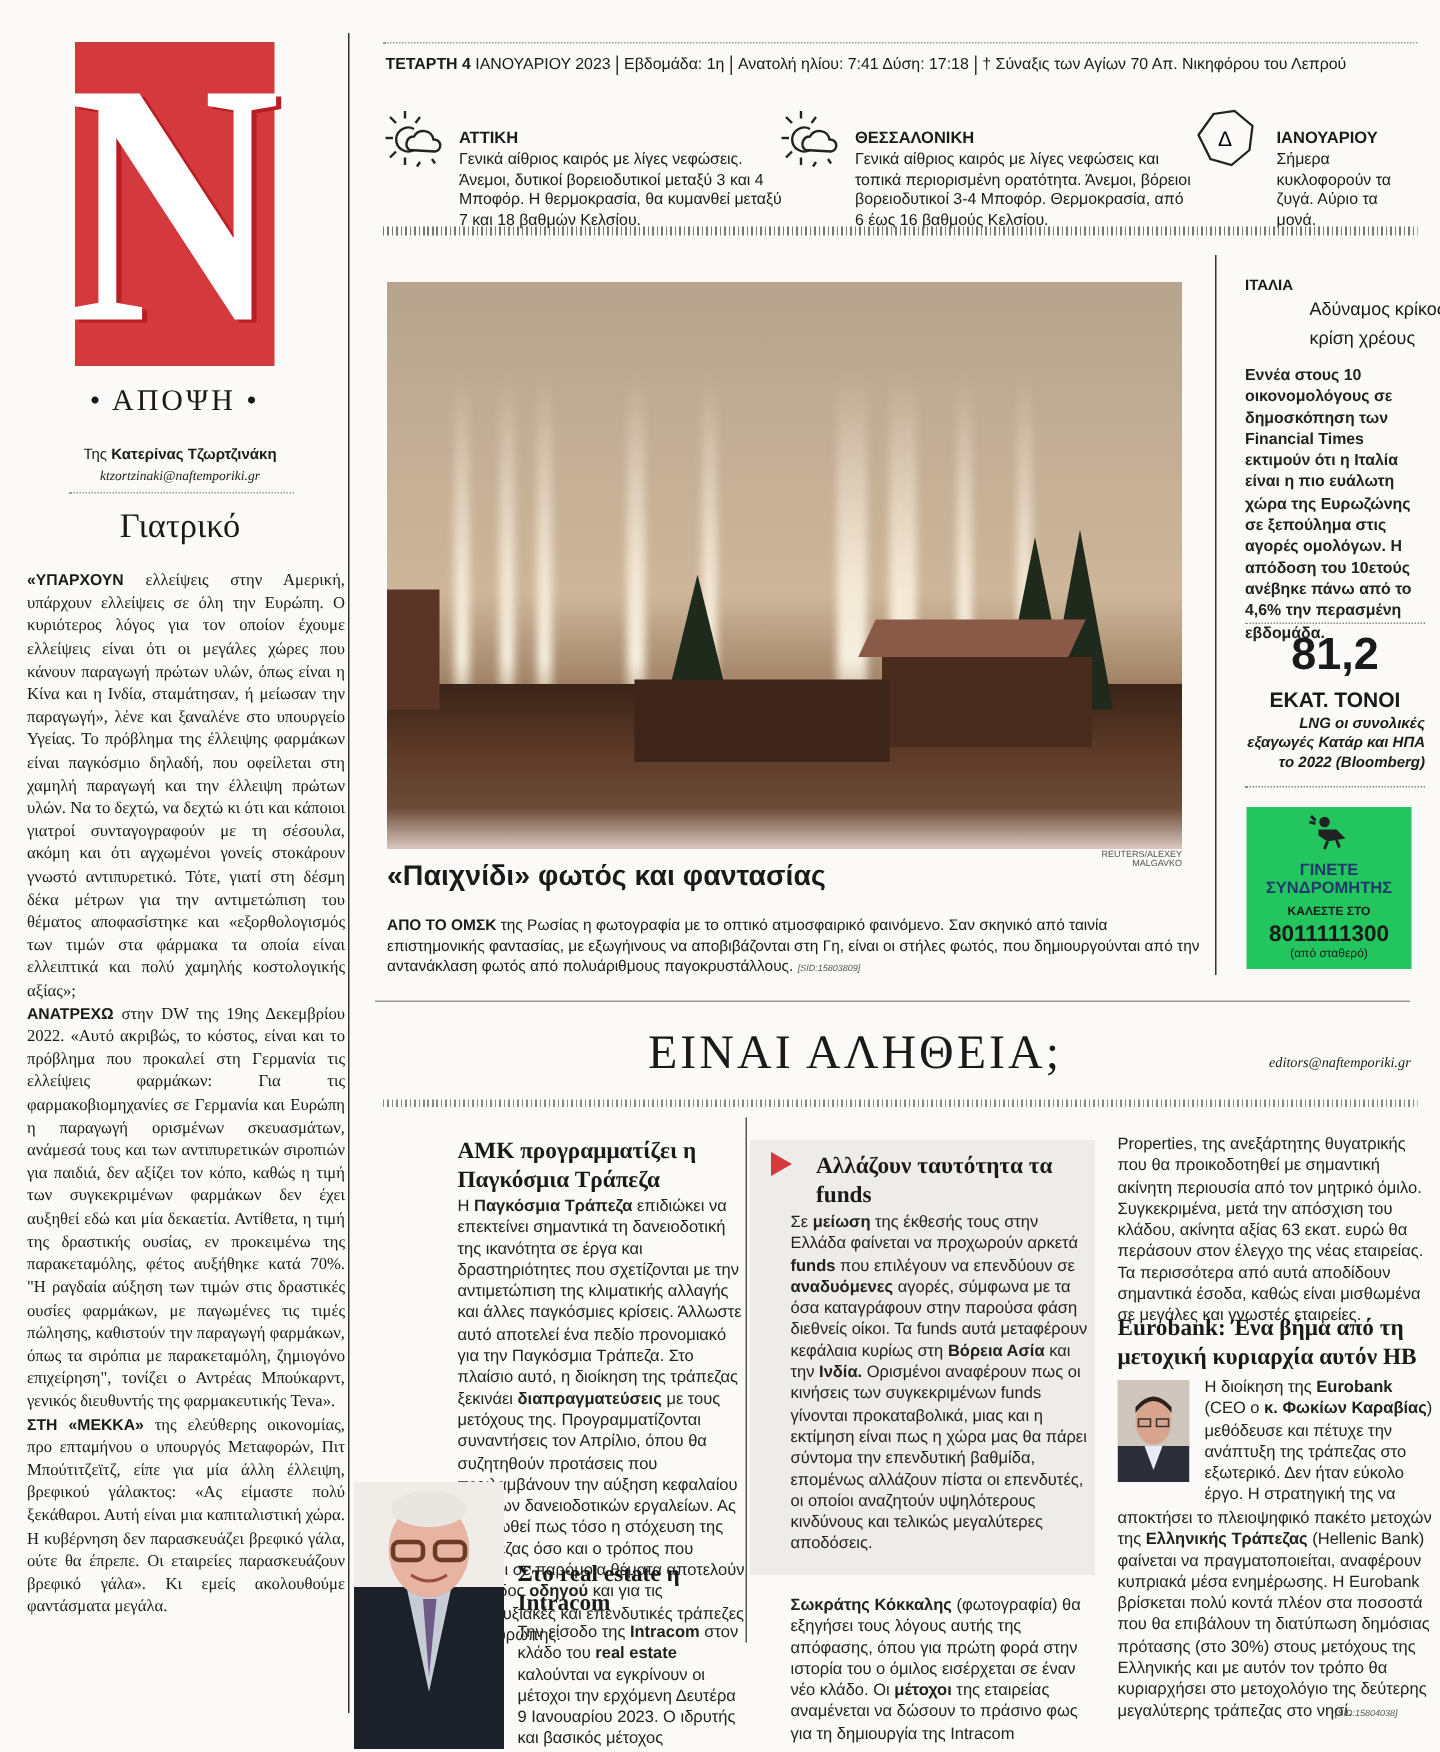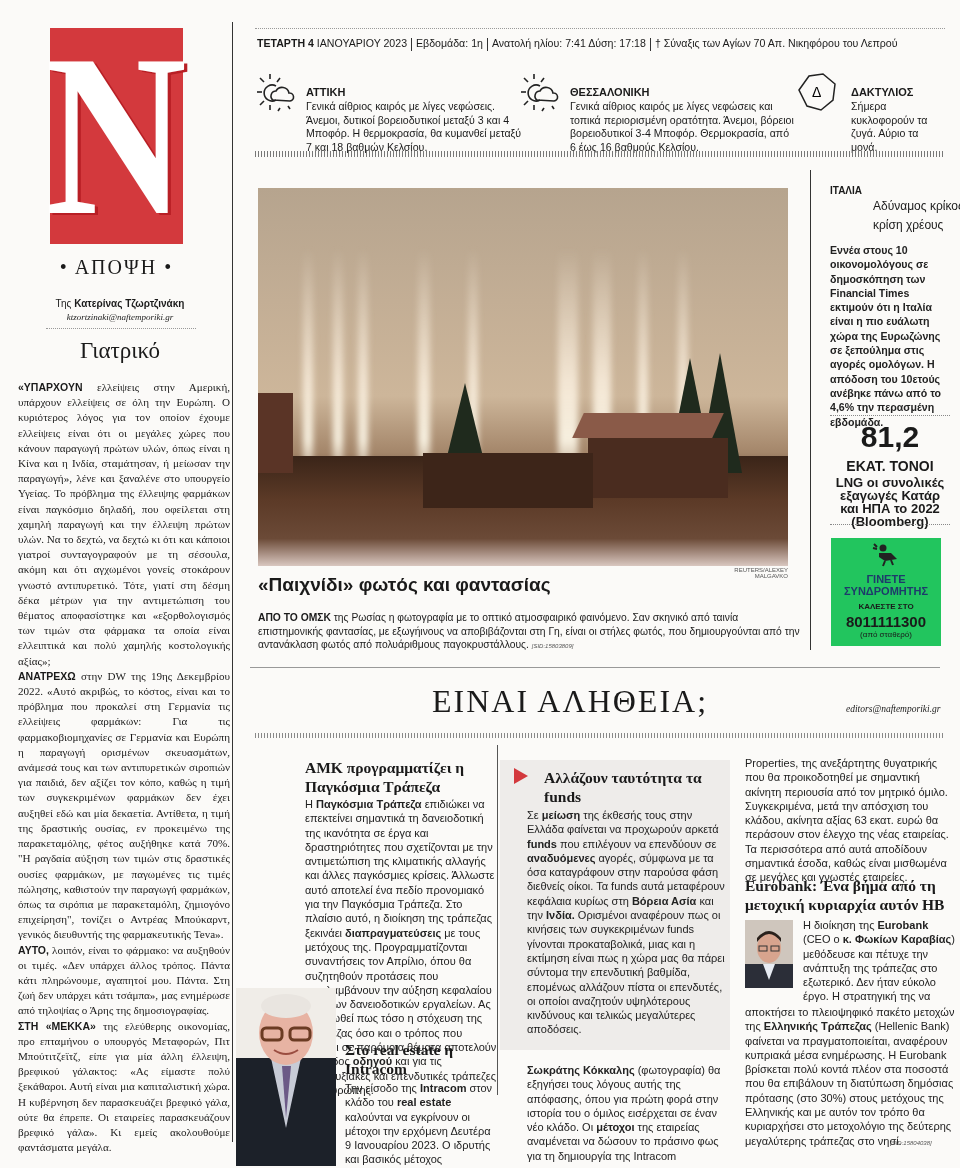--- a/index.html
+++ b/index.html
@@ -50,21 +50,21 @@
   #photo-caption .sid { font-size: 6px; font-style: italic; color: #555; }
   #vrule-right { left: 810px; top: 170px; height: 480px; border-left: 1px solid #333; }
 
   
   #italy-kicker { left: 830px; top: 185px; font-size: 10px; font-weight: bold; }
   #italy-title { left: 830px; top: 197px; width: 125px; font-size: 12px; line-height: 19px; margin-left: 43px; }
   #italy-body { left: 830px; top: 243px; width: 125px; font-size: 10.6px; line-height: 14.3px; font-weight: bold; color: #222; }
   #italy-rule { left: 830px; top: 415px; width: 120px; border-top: 1px dotted #888; }
   #stat-value { left: 830px; top: 420px; width: 120px; text-align: center; font-size: 30px; font-weight: bold; }
   #stat-unit { left: 830px; top: 458px; width: 120px; text-align: center; font-size: 14px; font-weight: bold; }
-  #stat-desc { left: 830px; top: 476px; width: 120px; text-align: center; font-size: 13px; line-height: 13px; font-weight: bold; }
+  #stat-desc { left: 830px; top: 476px; width: 120px; text-align: right; font-size: 10px; line-height: 13px; font-weight: bold; font-style: italic; }
   #stat-rule { left: 830px; top: 524px; width: 120px; border-top: 1px dotted #888; }
   #subscribe-box { left: 831px; top: 538px; width: 110px; height: 108px; background: #22c55e; text-align:center; }
   #subscribe-box .s-icon { margin: 5px auto 0; width: 30px; height: 24px; }
   #subscribe-title { font-size: 11px; font-weight: bold; color: #1e3a6b; line-height: 12px; margin-top: 2px; }
   #subscribe-call { font-size: 8px; font-weight: bold; margin-top: 5px; }
   #subscribe-phone { font-size: 15px; font-weight: bold; margin-top: 2px; }
   #subscribe-note { font-size: 8px; }
 
   
   #section-rule-top { left: 250px; top: 667px; width: 690px; border-top: 1px solid #999; }
@@ -103,21 +103,20 @@
   <span class="n">N</span>
 </div>
 <div id="opinion-label" class="abs">• ΑΠΟΨΗ •</div>
 <div id="byline" class="abs"><span>Της </span><b>Κατερίνας Τζωρτζινάκη</b></div>
 <div id="byline-email" class="abs">ktzortzinaki@naftemporiki.gr</div>
 <div id="byline-rule" class="abs"></div>
 <div id="opinion-title" class="abs">Γιατρικό</div>
 <div id="left-col" class="abs">
     <p><span class="lead">«ΥΠΑΡΧΟΥΝ</span><span> ελλείψεις στην Αμερική, υπάρχουν ελλείψεις σε όλη την Ευρώπη. Ο κυριότερος λόγος για τον οποίον έχουμε ελλείψεις είναι ότι οι μεγάλες χώρες που κάνουν παραγωγή πρώτων υλών, όπως είναι η Κίνα και η Ινδία, σταμάτησαν, ή μείωσαν την παραγωγή», λένε και ξαναλένε στο υπουργείο Υγείας. Το πρόβλημα της έλλειψης φαρμάκων είναι παγκόσμιο δηλαδή, που οφείλεται στη χαμηλή παραγωγή και την έλλειψη πρώτων υλών. Να το δεχτώ, να δεχτώ κι ότι και κάποιοι γιατροί συνταγογραφούν με τη σέσουλα, ακόμη και ότι αγχωμένοι γονείς στοκάρουν γνωστό αντιπυρετικό. Τότε, γιατί στη δέσμη δέκα μέτρων για την αντιμετώπιση του θέματος αποφασίστηκε και «εξορθολογισμός των τιμών στα φάρμακα τα οποία είναι ελλειπτικά και πολύ χαμηλής κοστολογικής αξίας»;</span></p>
     <p><span class="lead">ΑΝΑΤΡΕΧΩ</span><span> στην DW της 19ης Δεκεμβρίου 2022. «Αυτό ακριβώς, το κόστος, είναι και το πρόβλημα που προκαλεί στη Γερμανία τις ελλείψεις φαρμάκων: Για τις φαρμακοβιομηχανίες σε Γερμανία και Ευρώπη η παραγωγή ορισμένων σκευασμάτων, ανάμεσά τους και των αντιπυρετικών σιροπιών για παιδιά, δεν αξίζει τον κόπο, καθώς η τιμή των συγκεκριμένων φαρμάκων δεν έχει αυξηθεί εδώ και μία δεκαετία. Αντίθετα, η τιμή της δραστικής ουσίας, εν προκειμένω της παρακεταμόλης, φέτος αυξήθηκε κατά 70%. "Η ραγδαία αύξηση των τιμών στις δραστικές ουσίες φαρμάκων, με παγωμένες τις τιμές πώλησης, καθιστούν την παραγωγή φαρμάκων, όπως τα σιρόπια με παρακεταμόλη, ζημιογόνο επιχείρηση", τονίζει ο Αντρέας Μπούκαρντ, γενικός διευθυντής της φαρμακευτικής Teva».</span></p>
-    <p><span class="lead">ΑΥΤΟ,</span><span> λοιπόν, είναι το φάρμακο: να αυξηθούν οι τιμές. «Δεν υπάρχει άλλος τρόπος. Πάντα κάτι πληρώνουμε, αγαπητοί μου. Πάντα. Στη ζωή δεν υπάρχει κάτι τσάμπα», μας ενημέρωσε από τηλοψίας ο Άρης της δημοσιογραφίας.</span></p>
     <p><span class="lead">ΣΤΗ «ΜΕΚΚΑ»</span><span> της ελεύθερης οικονομίας, προ επταμήνου ο υπουργός Μεταφορών, Πιτ Μπούτιτζεϊτζ, είπε για μία άλλη έλλειψη, βρεφικού γάλακτος: «Ας είμαστε πολύ ξεκάθαροι. Αυτή είναι μια καπιταλιστική χώρα. Η κυβέρνηση δεν παρασκευάζει βρεφικό γάλα, ούτε θα έπρεπε. Οι εταιρείες παρασκευάζουν βρεφικό γάλα». Κι εμείς ακολουθούμε φαντάσματα μεγάλα. </span></p>
   </div>
 <div id="vrule-left" class="abs"></div>
 
 <div id="top-dotted" class="abs"></div>
 <div id="date-bar" class="abs">
   <b>ΤΕΤΑΡΤΗ 4</b><span> ΙΑΝΟΥΑΡΙΟΥ 2023</span><span class="sep"></span><span>Εβδομάδα: 1η</span><span class="sep"></span><span>Ανατολή ηλίου: 7:41 Δύση: 17:18</span><span class="sep"></span><span>† Σύναξις των Αγίων 70 Απ. Νικηφόρου του Λεπρού</span>
 </div>
 
 <div id="weather-attica" class="abs weather">
@@ -159,21 +158,21 @@
       <div class="w-title">ΘΕΣΣΑΛΟΝΙΚΗ</div>
       <div style="width:225px">Γενικά αίθριος καιρός με λίγες νεφώσεις και τοπικά περιορισμένη ορατότητα. Άνεμοι, βόρειοι βορειοδυτικοί 3-4 Μποφόρ. Θερμοκρασία, από 6 έως 16 βαθμούς Κελσίου.</div>
     </div>
 </div>
 <div id="weather-ring" class="abs weather">
   <svg class="w-icon" viewBox="0 0 44 44">
       <path d="M4 20 L14 6 L28 4 L40 14 L38 30 L26 40 L12 36 Z" stroke="#222" stroke-width="1.5" fill="none"></path>
       <text x="17" y="27" font-size="14" font-family="Liberation Sans, sans-serif">Δ</text>
     </svg>
   <div class="w-text" style="left:56px">
-      <div class="w-title">ΔΑΚΤΥΛΙΟΣ</div>
+      <div class="w-title">ΙΑΝΟΥΑΡΙΟΥ</div>
       <div style="width:90px">Σήμερα κυκλοφορούν τα ζυγά. Αύριο τα μονά.</div>
     </div>
 </div>
 <div id="header-barcode" class="abs"></div>
 
 <div id="photo" class="abs">
   <div class="pillar" style="left:45px"></div>
     <div class="pillar" style="left:75px"></div>
     <div class="pillar" style="left:100px"></div>
   <div class="pillar" style="left:160px;width:12px"></div>

